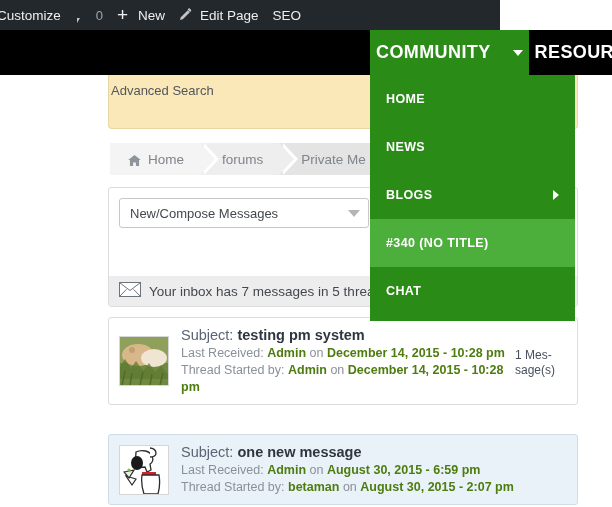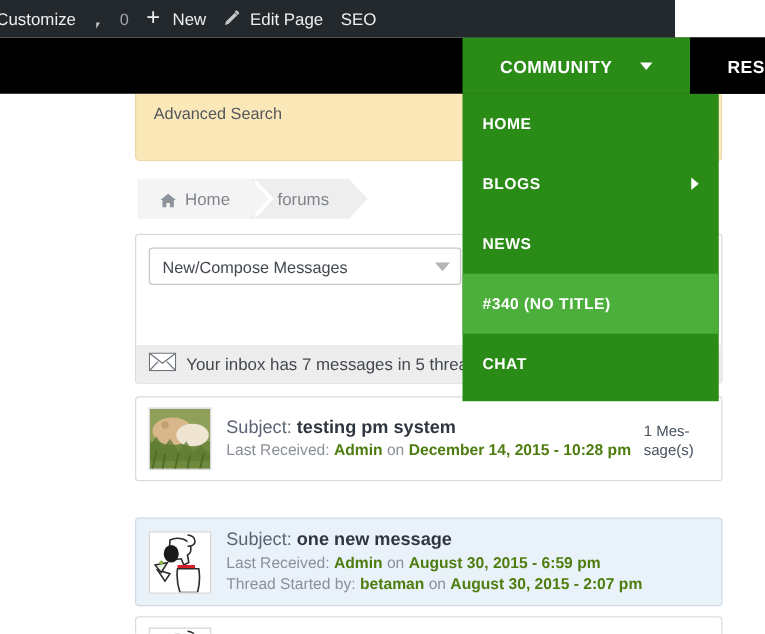--- a/index.html
+++ b/index.html
@@ -14,21 +14,21 @@
     position: relative;
     font-family: "Liberation Sans", sans-serif;
     font-size: 13px;
     color: #3b4551;
   }
 
   
   #adminbar {
     position: absolute;
     top: 0; left: 0;
-    width: 540px;
+    width: 500px;
     height: 30px;
     background: #23282d;
     color: #eeeeee;
     display: flex;
     align-items: center;
     font-size: 13.5px;
     font-family: "Liberation Sans", sans-serif;
     box-sizing: border-box;
     padding-left: 0px;
     z-index: 60;
@@ -87,23 +87,23 @@
     left: 370px;
     height: 45px;
     display: flex;
     align-items: stretch;
     z-index: 55;
   }
   .nav-item {
     display: flex;
     align-items: center;
     gap: 22px;
-    padding: 0 30px;
+    padding: 0 6px;
     color: #ffffff;
-    font-size: 14px;
+    font-size: 18px;
     font-weight: bold;
     letter-spacing: 0.4px;
     background: #000000;
     white-space: nowrap;
   }
   .nav-item.active { background: #2a8b16; }
   .caret-down {
     width: 0; height: 0;
     border-left: 5px solid transparent;
     border-right: 5px solid transparent;
@@ -152,21 +152,21 @@
 
   .search-panel {
     margin: 0 0 0 108px;
     width: 470px;
     background: #fae8b8;
     border: 1px solid #e8d7a4;
     border-top: none;
     border-radius: 0 0 4px 4px;
     box-sizing: border-box;
     height: 54px;
-    padding: 8px 14px;
+    padding: 8px 2px;
     color: #53565c;
     font-size: 13px;
   }
 
   
   .breadcrumb {
     margin: 14px 0 0 110px;
     width: 468px;
     height: 32px;
     display: flex;
@@ -365,25 +365,25 @@
     <span class="caret-down"></span>
   </div>
 
 </div>
 
 <div id="dropdown">
   <div class="dd-item">
     <span>HOME</span>
   </div>
   <div class="dd-item">
+    <span>NEWS</span>
+  </div>
+  <div class="dd-item">
     <span>BLOGS</span>
     <span class="caret-right"></span>
-  </div>
-  <div class="dd-item">
-    <span>NEWS</span>
   </div>
   <div class="dd-item highlight">
     <span>#340 (NO TITLE)</span>
   </div>
   <div class="dd-item">
     <span>CHAT</span>
   </div>
 </div>
 
 <div id="content">
@@ -396,20 +396,23 @@
     <div class="crumb c1">
       <span class="home-ico">
         <svg viewBox="0 0 16 14" width="13" height="11" aria-hidden="true">
           <path d="M8 0L0 6.4h2.2V14h4V9.4h3.6V14h4V6.4H16L8 0z" fill="#8e949c"></path>
         </svg>
       </span>
       <span>Home</span>
     </div>
     <div class="crumb c2">
       <span>forums</span>
+    </div>
+    <div class="crumb c3">
+      <span>Private Me</span>
     </div>
   </div>
 
   <div class="pm-panel">
     <div class="pm-select">
       <span>New/Compose Messages</span>
       <span class="sel-caret"></span>
     </div>
 
     <div class="pm-buttons">
@@ -461,20 +464,26 @@
           <path d="M2 48l3-14M10 48l2-12M20 48l3-13M30 48l2-11M40 48l3-12" stroke="#4e6b28" stroke-width="1.5" fill="none"></path>
         </svg>
       </div>
       <div class="tbody">
         <div class="t-subject">
           <span>Subject:</span>
           <b>testing pm system</b>
         </div>
         <div class="t-line">
           <span>Last Received:</span>
+          <b>Admin</b>
+          <span>on</span>
+          <b>December 14, 2015 - 10:28 pm</b>
+        </div>
+        <div class="t-line">
+          <span>Thread Started by:</span>
           <b>Admin</b>
           <span>on</span>
           <b>December 14, 2015 - 10:28 pm</b>
         </div>
       </div>
       <div class="t-right">
         <div class="count">1 Mes-sage(s)</div>
       </div>
     </div>
 

